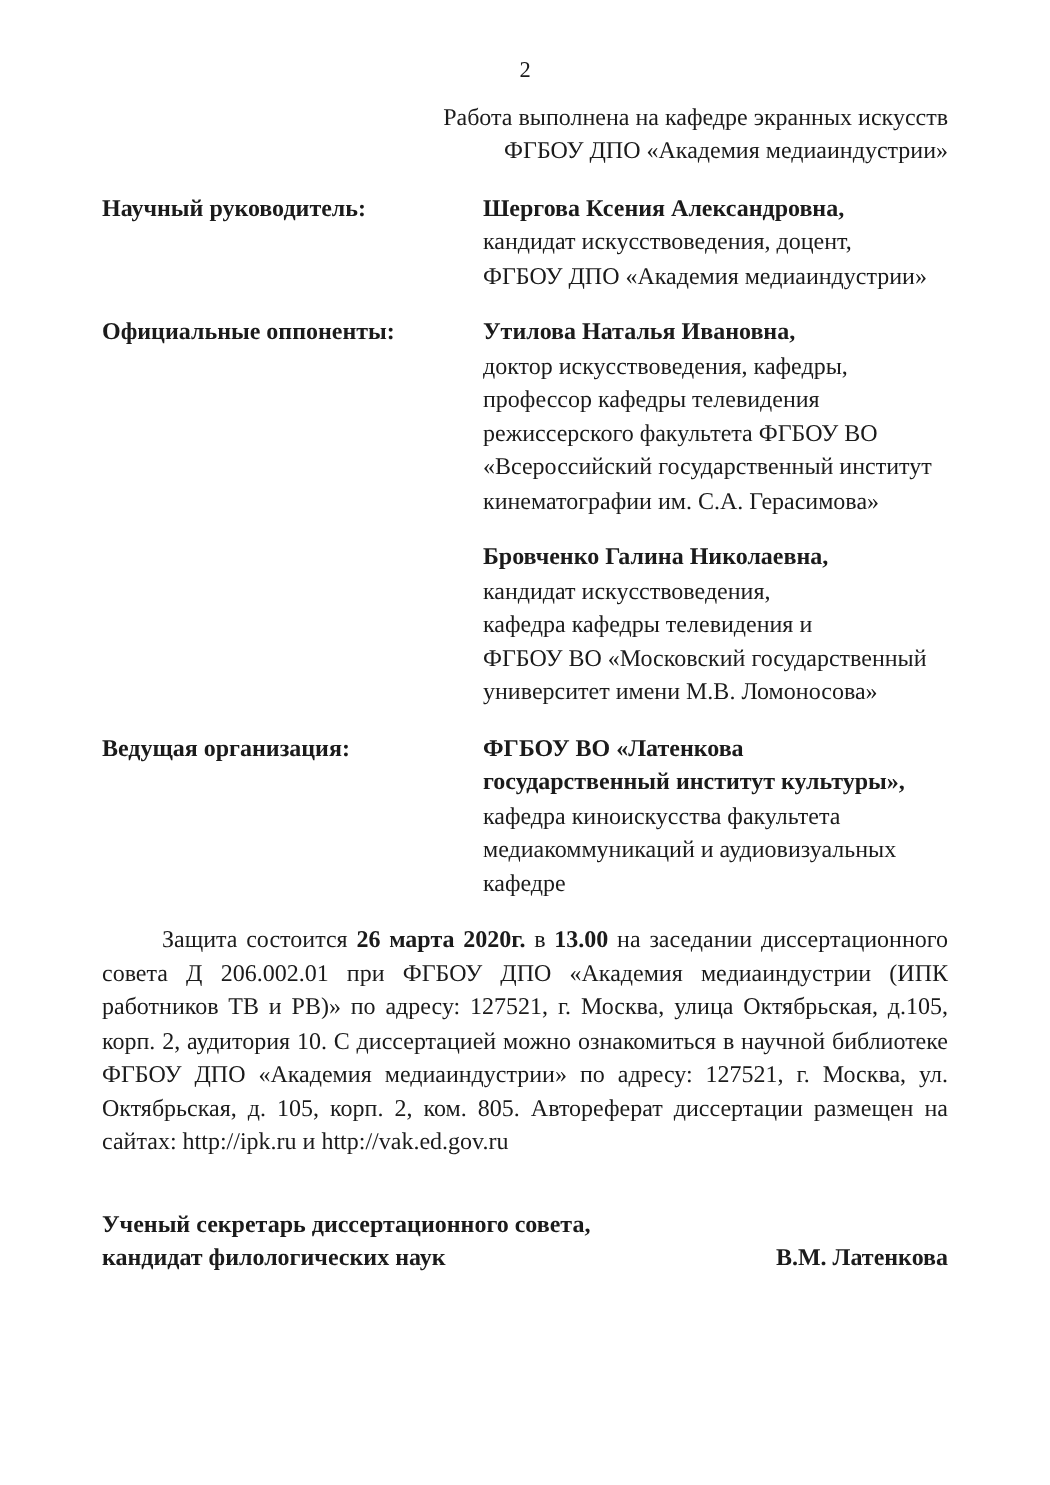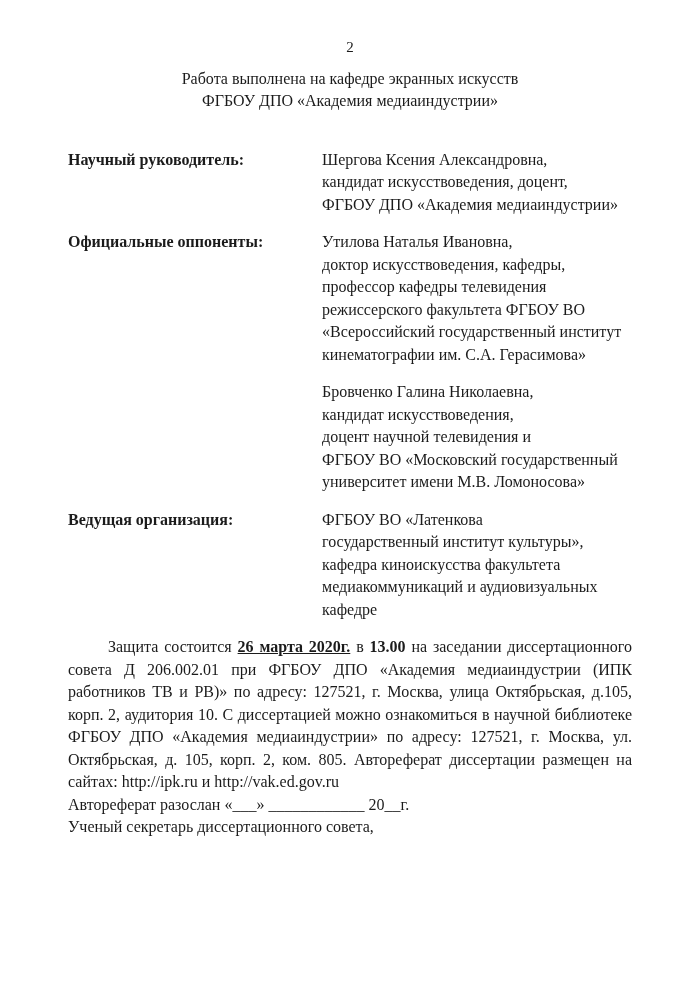--- a/index.html
+++ b/index.html
@@ -19,51 +19,53 @@
     font-size: 16px;
     line-height: 22.5px;
     color: #1b1b1b;
     overflow: hidden;
   }
   .page-number {
     text-align: center;
     font-size: 15px;
   }
   .doc-header {
-    text-align: center;
+    text-align: right;
     margin-top: 9px;
   }
   .info-rows {
-    margin-top: 36px;
+    margin-top: 16px;
   }
   .info-row {
     display: flex;
     margin-bottom: 15px;
   }
   .row-label {
     width: 254px;
     flex-shrink: 0;
     font-weight: bold;
   }
   .row-value {
     flex: 1;
   }
-  .b { font-weight: normal; }
+  .b { font-weight: bold; }
   .defense-paragraph {
     margin: 10px 0 0 0;
     text-align: justify;
     text-indent: 40px;
   }
   .seg-normal { font-weight: normal; }
   .seg-bold { font-weight: bold; }
-  .seg-bold-underline { font-weight: bold; text-decoration: underline; }
+  .seg-bold-underline { font-weight: bold; }
   .sent-line {
     margin: 0;
   }
   .footer {
+    margin-top: 32px;
+    font-weight: bold;
   }
   .footer-row {
     display: flex;
     justify-content: space-between;
     align-items: baseline;
   }
 </style>
 </head>
 <body>
 
@@ -94,38 +96,41 @@
           <div>режиссерского факультета ФГБОУ ВО</div>
           <div>«Всероссийский государственный институт</div>
           <div>кинематографии им. С.А. Герасимова»</div>
         </div>
       </div>
       <div class="info-row">
         <div class="row-label"></div>
         <div class="row-value">
           <div class="b">Бровченко Галина Николаевна,</div>
           <div>кандидат искусствоведения,</div>
-          <div>доцент научной телевидения и</div>
+          <div>кафедра кафедры телевидения и</div>
           <div>ФГБОУ ВО «Московский государственный</div>
           <div>университет имени М.В. Ломоносова»</div>
         </div>
       </div>
       <div class="info-row">
         <div class="row-label">Ведущая организация:</div>
         <div class="row-value">
           <div class="b">ФГБОУ ВО «Латенкова</div>
           <div class="b">государственный институт культуры»,</div>
           <div>кафедра киноискусства факультета</div>
           <div>медиакоммуникаций и аудиовизуальных</div>
           <div>кафедре</div>
         </div>
       </div>
     </div>
 
   <p class="defense-paragraph" id="defense-para"><span class="seg-normal">Защита состоится </span><span class="seg-bold-underline">26 марта 2020г.</span><span class="seg-normal"> в </span><span class="seg-bold">13.00</span><span class="seg-normal"> на заседании диссертационного совета Д 206.002.01 при ФГБОУ ДПО «Академия медиаиндустрии (ИПК работников ТВ и РВ)» по адресу: 127521, г. Москва, улица Октябрьская, д.105, корп. 2, аудитория 10. С диссертацией можно ознакомиться в научной библиотеке ФГБОУ ДПО «Академия медиаиндустрии» по адресу: 127521, г. Москва, ул. Октябрьская, д. 105, корп. 2, ком. 805. Автореферат диссертации размещен на сайтах: http://ipk.ru и http://vak.ed.gov.ru</span></p>
 
-  <p class="sent-line">Автореферат разослан «___» ____________ 20__г.</p>
 
   <div class="footer">
     <div>Ученый секретарь диссертационного совета,</div>
+    <div class="footer-row">
+      <span>кандидат филологических наук</span>
+      <span>В.М. Латенкова</span>
+    </div>
   </div>
 
 </div>
 
 </body></html>

